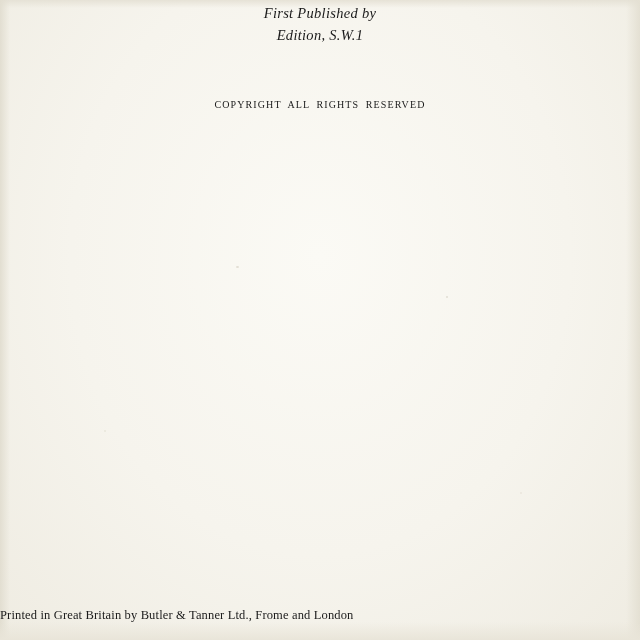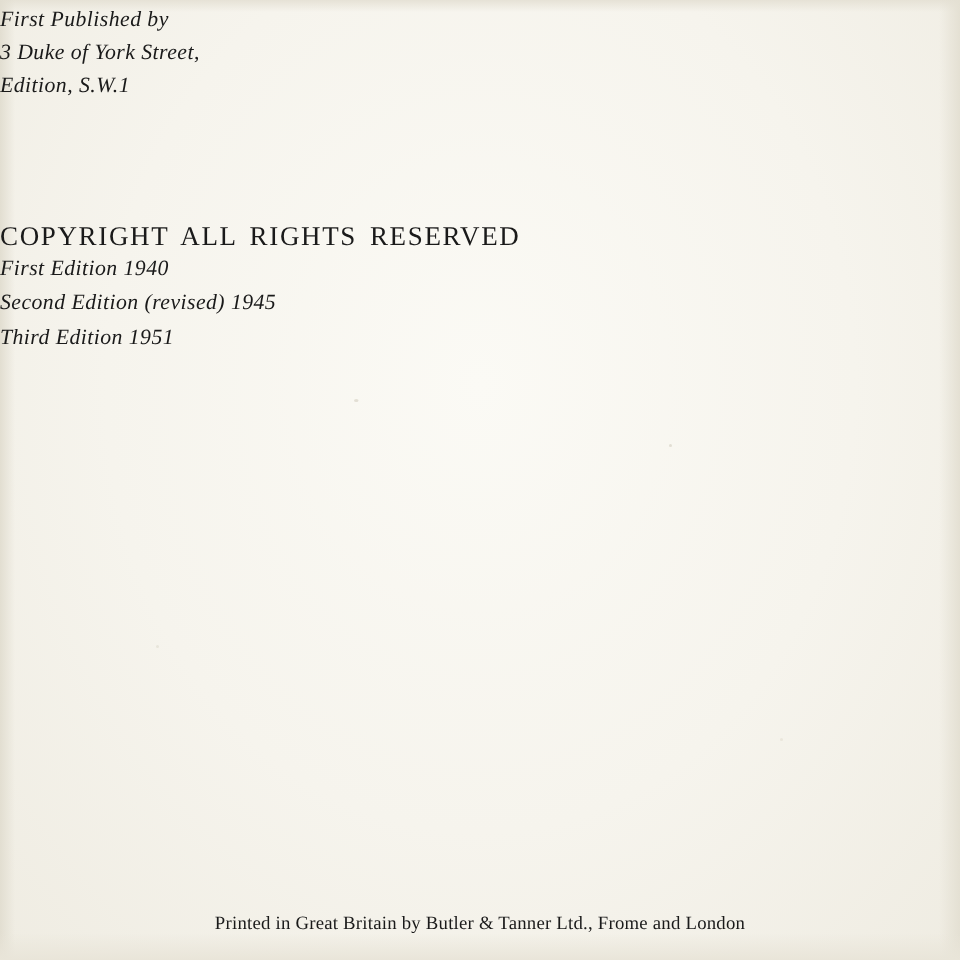--- a/index.html
+++ b/index.html
@@ -48,63 +48,63 @@
     position: absolute;
     bottom: 0; left: 0;
     width: 640px; height: 18px;
     background: linear-gradient(to top, #e9e5d9, rgba(233,229,217,0));
     pointer-events: none;
   }
 
   .block {
     position: absolute;
     width: 100%;
+    text-align: center;
     font-style: italic;
   }
 
   #publisher-block {
     top: 2px;
     left: 0;
     line-height: 1.52;
     font-size: 14.5px;
     letter-spacing: 0.3px;
   }
   #publisher-block .line {
     display: block;
     white-space: nowrap;
   }
 
   #copyright-line {
     top: 99px;
     left: 0;
     font-style: normal;
-    font-size: 18px;
+    font-size: 10px;
     letter-spacing: 1.1px;
     word-spacing: 3px;
-    margin-top: 48px;
   }
 
   #editions-block {
     top: 168px;
     left: 0;
     line-height: 1.58;
     font-size: 14.5px;
     letter-spacing: 0.3px;
   }
   #editions-block .line {
     display: block;
     white-space: nowrap;
   }
 
   #printer-line {
     position: absolute;
     bottom: 17px;
     left: 0;
     width: 100%;
-    text-align: center;
+    text-align: left;
     font-style: normal;
     font-size: 12.5px;
     letter-spacing: 0.15px;
   }
 
   
   .speck {
     position: absolute;
     background: #cfcabb;
     border-radius: 50%;
@@ -126,27 +126,21 @@
   <div class="edge-right"></div>
   <div class="edge-bottom"></div>
 
   <div class="speck s1"></div>
   <div class="speck s2"></div>
   <div class="speck s3"></div>
   <div class="speck s4"></div>
 
   <div class="block" id="publisher-block">
     <span class="line">First Published by</span>
-    <span class="line">3 Duke of York Street,</span>
     <span class="line">Edition, S.W.1</span>
   </div>
 
   <div class="block" id="copyright-line">COPYRIGHT  ALL RIGHTS RESERVED</div>
 
-  <div class="block" id="editions-block">
-    <span class="line">First Edition 1940</span>
-    <span class="line">Second Edition (revised) 1945</span>
-    <span class="line">Third Edition 1951</span>
-  </div>
 
   <div id="printer-line">Printed in Great Britain by Butler &amp; Tanner Ltd., Frome and London</div>
 
 </div>
 
 </body></html>

